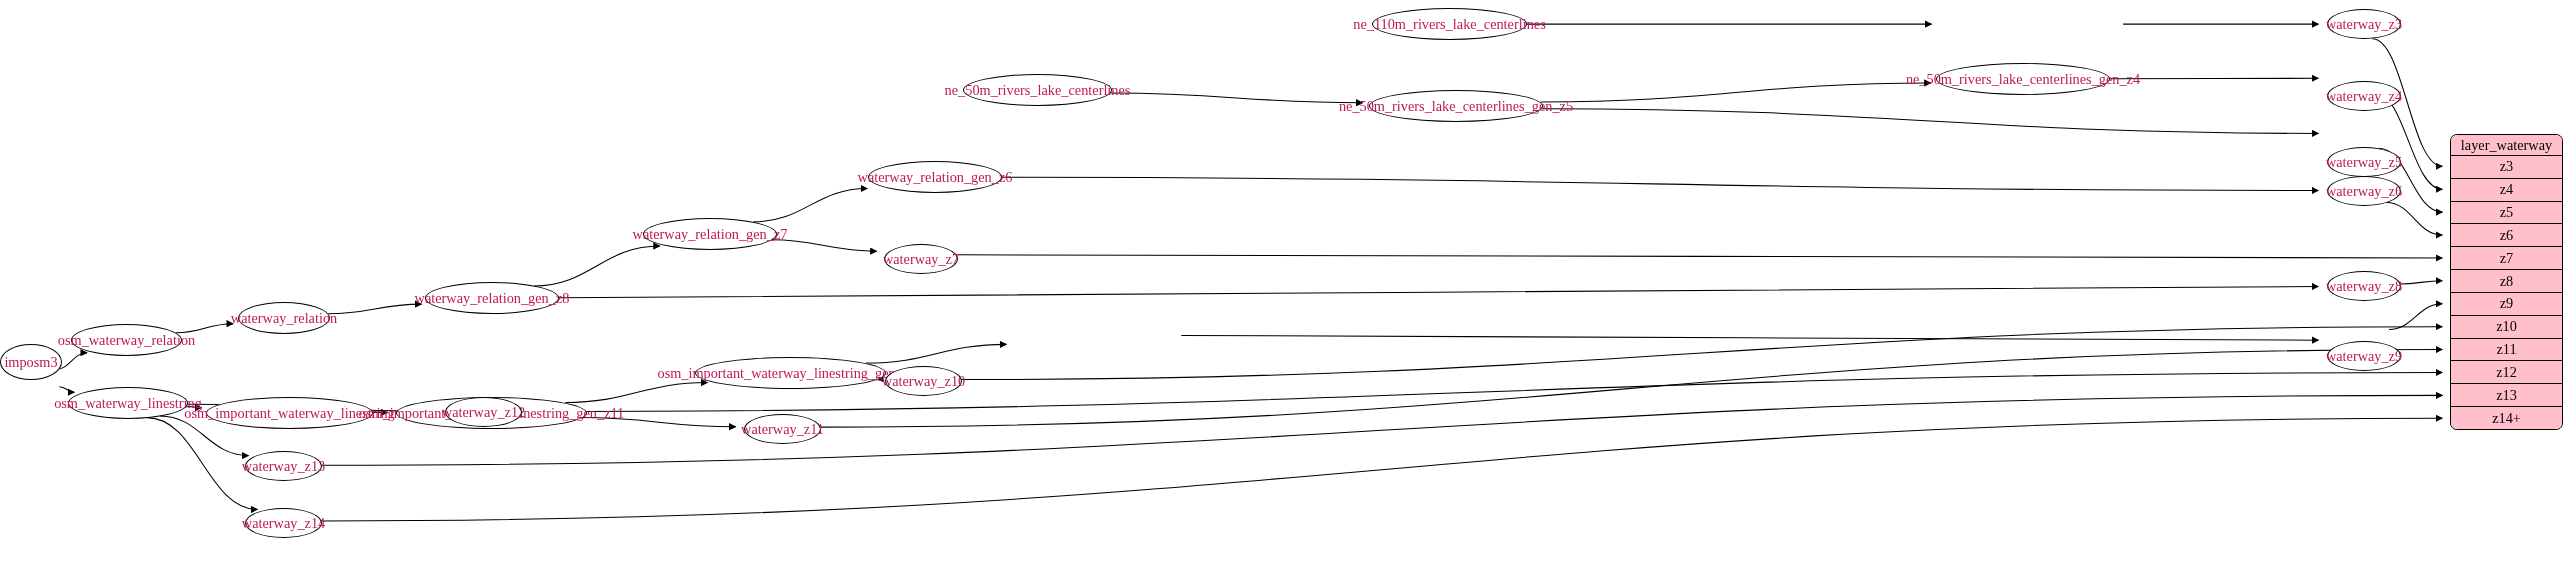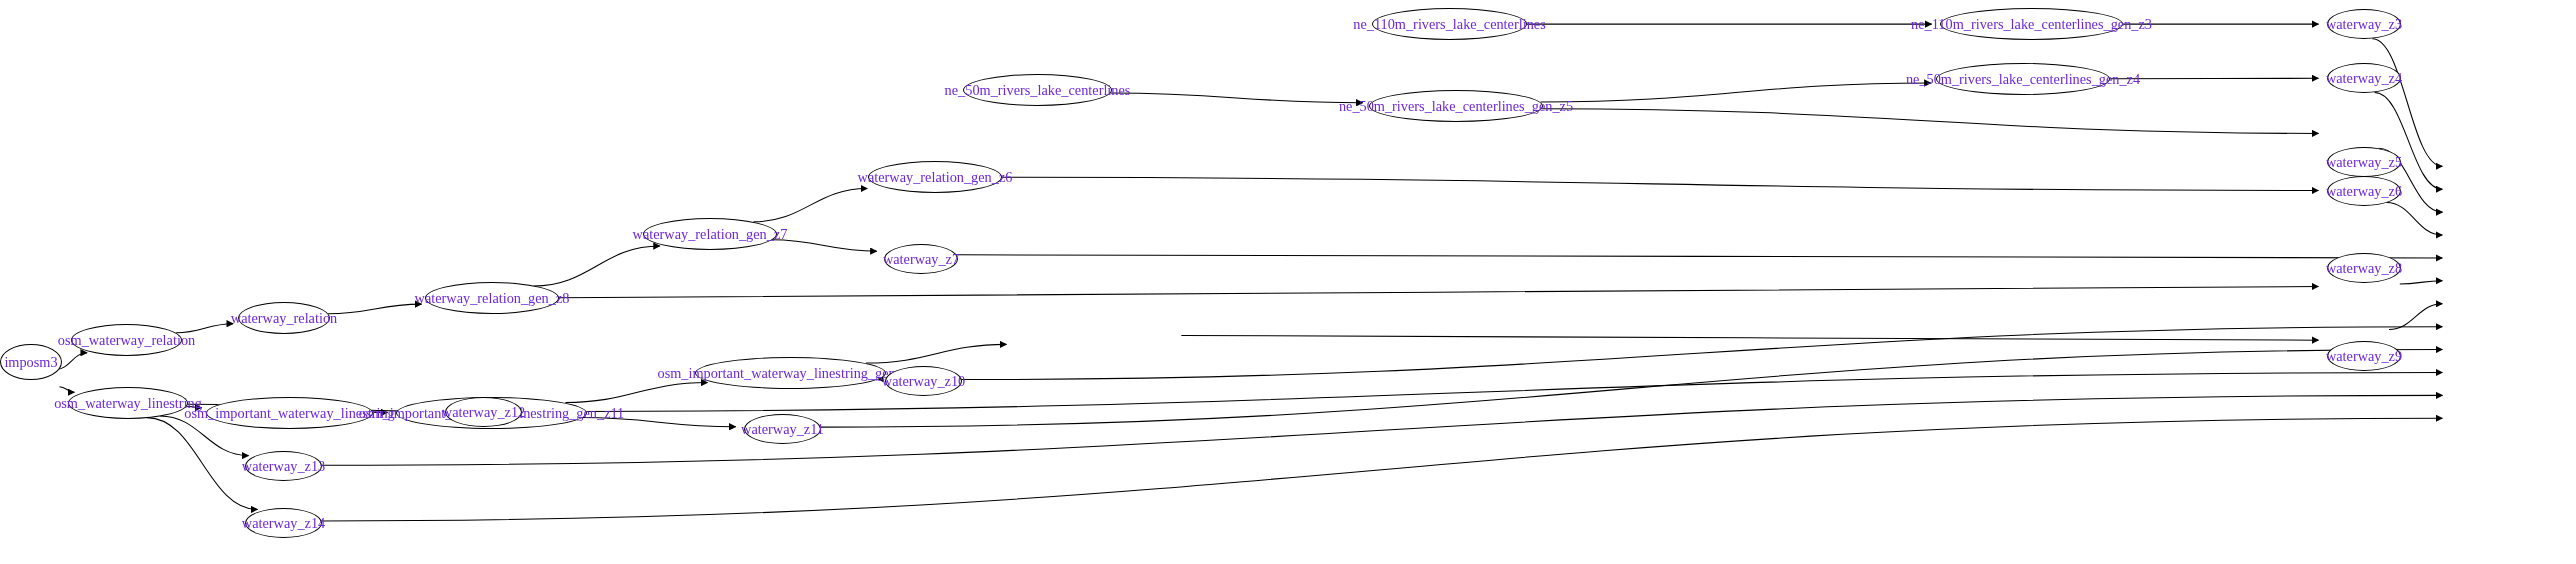--- a/index.html
+++ b/index.html
@@ -37,21 +37,21 @@
     border-radius: 50%;
     background: #ffffff;
     display: flex;
     align-items: center;
     justify-content: center;
     white-space: nowrap;
   }
   .node .lbl {
     font-family: "Liberation Serif", "DejaVu Serif", serif;
     font-size: 14.3px;
-    color: #6d28d9;
+    color: #be185d;
     line-height: 1;
     letter-spacing: 0px;
   }
   
   .record {
     position: absolute;
     box-sizing: border-box;
     background: #ffc0cb;
     border: 1.1px solid #000000;
     border-radius: 6.8px;
@@ -176,45 +176,57 @@
       </div>
       <div class="node" style="left: 885px; top: 366px; width: 77px; height: 30px;">
         <span class="lbl">waterway_z10</span>
       </div>
       <div class="node" style="left: 884px; top: 244px; width: 74px; height: 30px; align-items: center;">
         <span class="lbl">waterway_z7</span>
       </div>
       <div class="node" style="left: 1372px; top: 8.3px; width: 155px; height: 32px;">
         <span class="lbl">ne_110m_rivers_lake_centerlines</span>
       </div>
-      <div class="node" style="left: 1940px; top: 8.3px; width: 183px; height: 32px;">
-        <span class="lbl">ne_110m_rivers_lake_centerlines_gen_z3</span>
-      </div>
       <div class="node" style="left: 963px; top: 74px; width: 149px; height: 32px;">
         <span class="lbl">ne_50m_rivers_lake_centerlines</span>
       </div>
       <div class="node" style="left: 1369px; top: 90px; width: 174px; height: 32px;">
         <span class="lbl">ne_50m_rivers_lake_centerlines_gen_z5</span>
       </div>
       <div class="node" style="left: 1936px; top: 63px; width: 174px; height: 32px;">
         <span class="lbl">ne_50m_rivers_lake_centerlines_gen_z4</span>
       </div>
       <div class="node" style="left: 2327px; top: 9px; width: 74px; height: 30px;">
         <span class="lbl">waterway_z3</span>
       </div>
-      <div class="node" style="left: 2327px; top: 63px; width: 74px; height: 30px; text-align: center;">
+      <div class="node" style="left: 2327px; top: 81px; width: 74px; height: 30px; text-align: center;">
         <span class="lbl">waterway_z4</span>
       </div>
       <div class="node" style="left: 2327px; top: 119px; width: 74px; height: 30px; margin-top: 28px;">
         <span class="lbl">waterway_z5</span>
       </div>
       <div class="node" style="left: 2327px; top: 176px; width: 74px; height: 30px;">
         <span class="lbl">waterway_z6</span>
       </div>
-      <div class="node" style="left: 2327px; top: 253px; width: 74px; height: 30px; align-items: center;">
+      <div class="node" style="left: 2327px; top: 271px; width: 74px; height: 30px; align-items: center;">
         <span class="lbl">waterway_z8</span>
       </div>
       <div class="node" style="left: 2327px; top: 325px; width: 74px; height: 30px; margin-top: 16px;">
         <span class="lbl">waterway_z9</span>
+      </div>
+      <div class="record" style="left: 2450px; top: 134px; width: 113px; height: 296px;">
+        <div class="rec-head">layer_waterway</div>
+        <div class="rec-row">z3</div>
+        <div class="rec-row">z4</div>
+        <div class="rec-row">z5</div>
+        <div class="rec-row">z6</div>
+        <div class="rec-row">z7</div>
+        <div class="rec-row">z8</div>
+        <div class="rec-row">z9</div>
+        <div class="rec-row">z10</div>
+        <div class="rec-row">z11</div>
+        <div class="rec-row">z12</div>
+        <div class="rec-row">z13</div>
+        <div class="rec-row">z14+</div>
       </div>
     </div>
 </div>
 
 
 </body></html>

